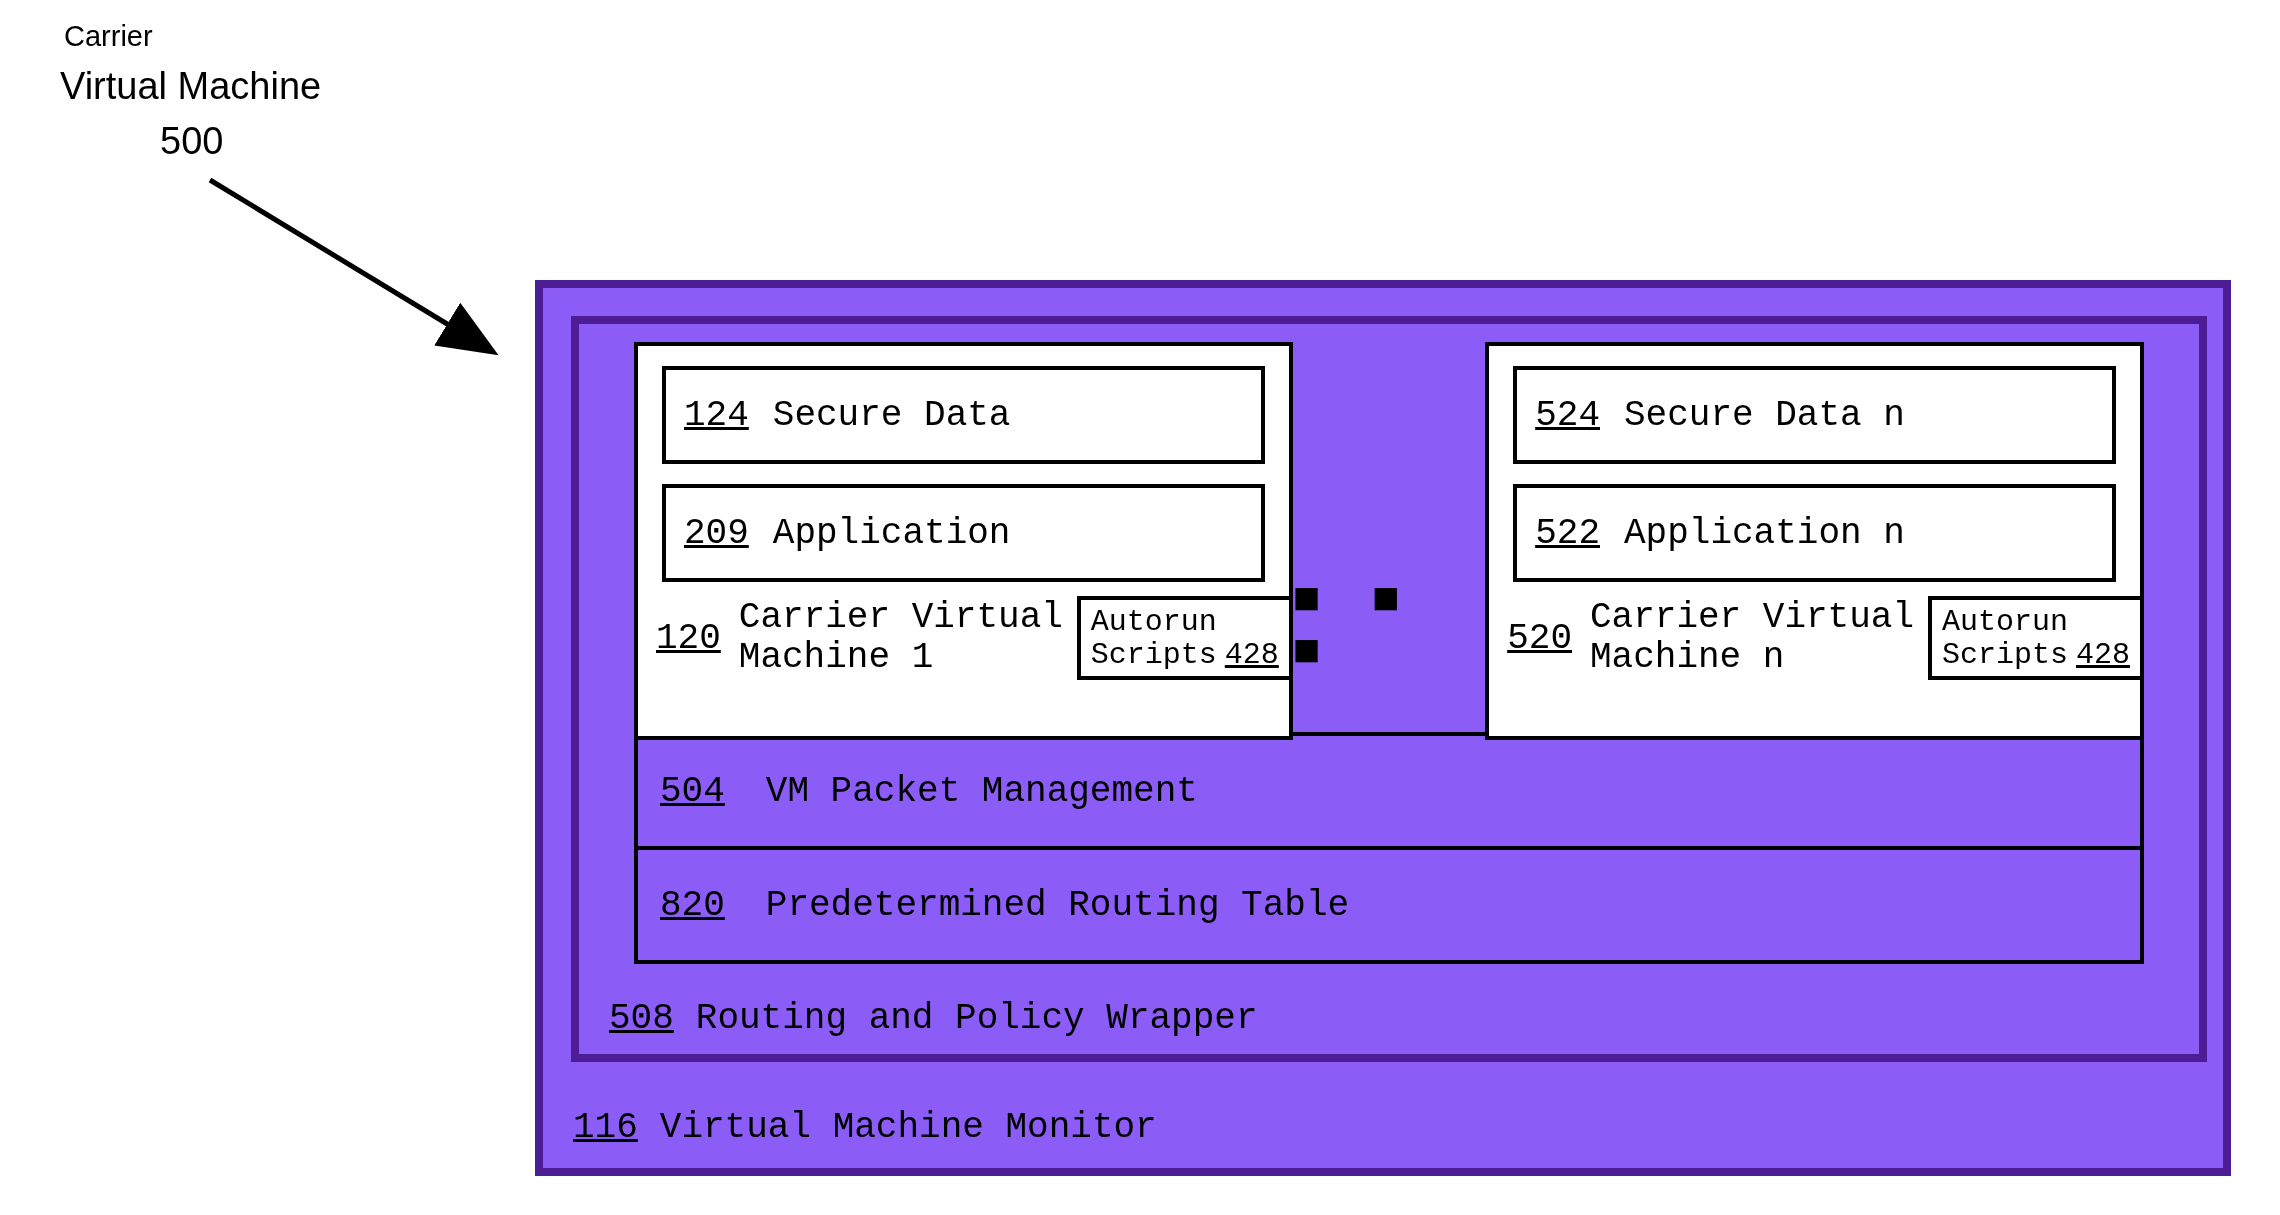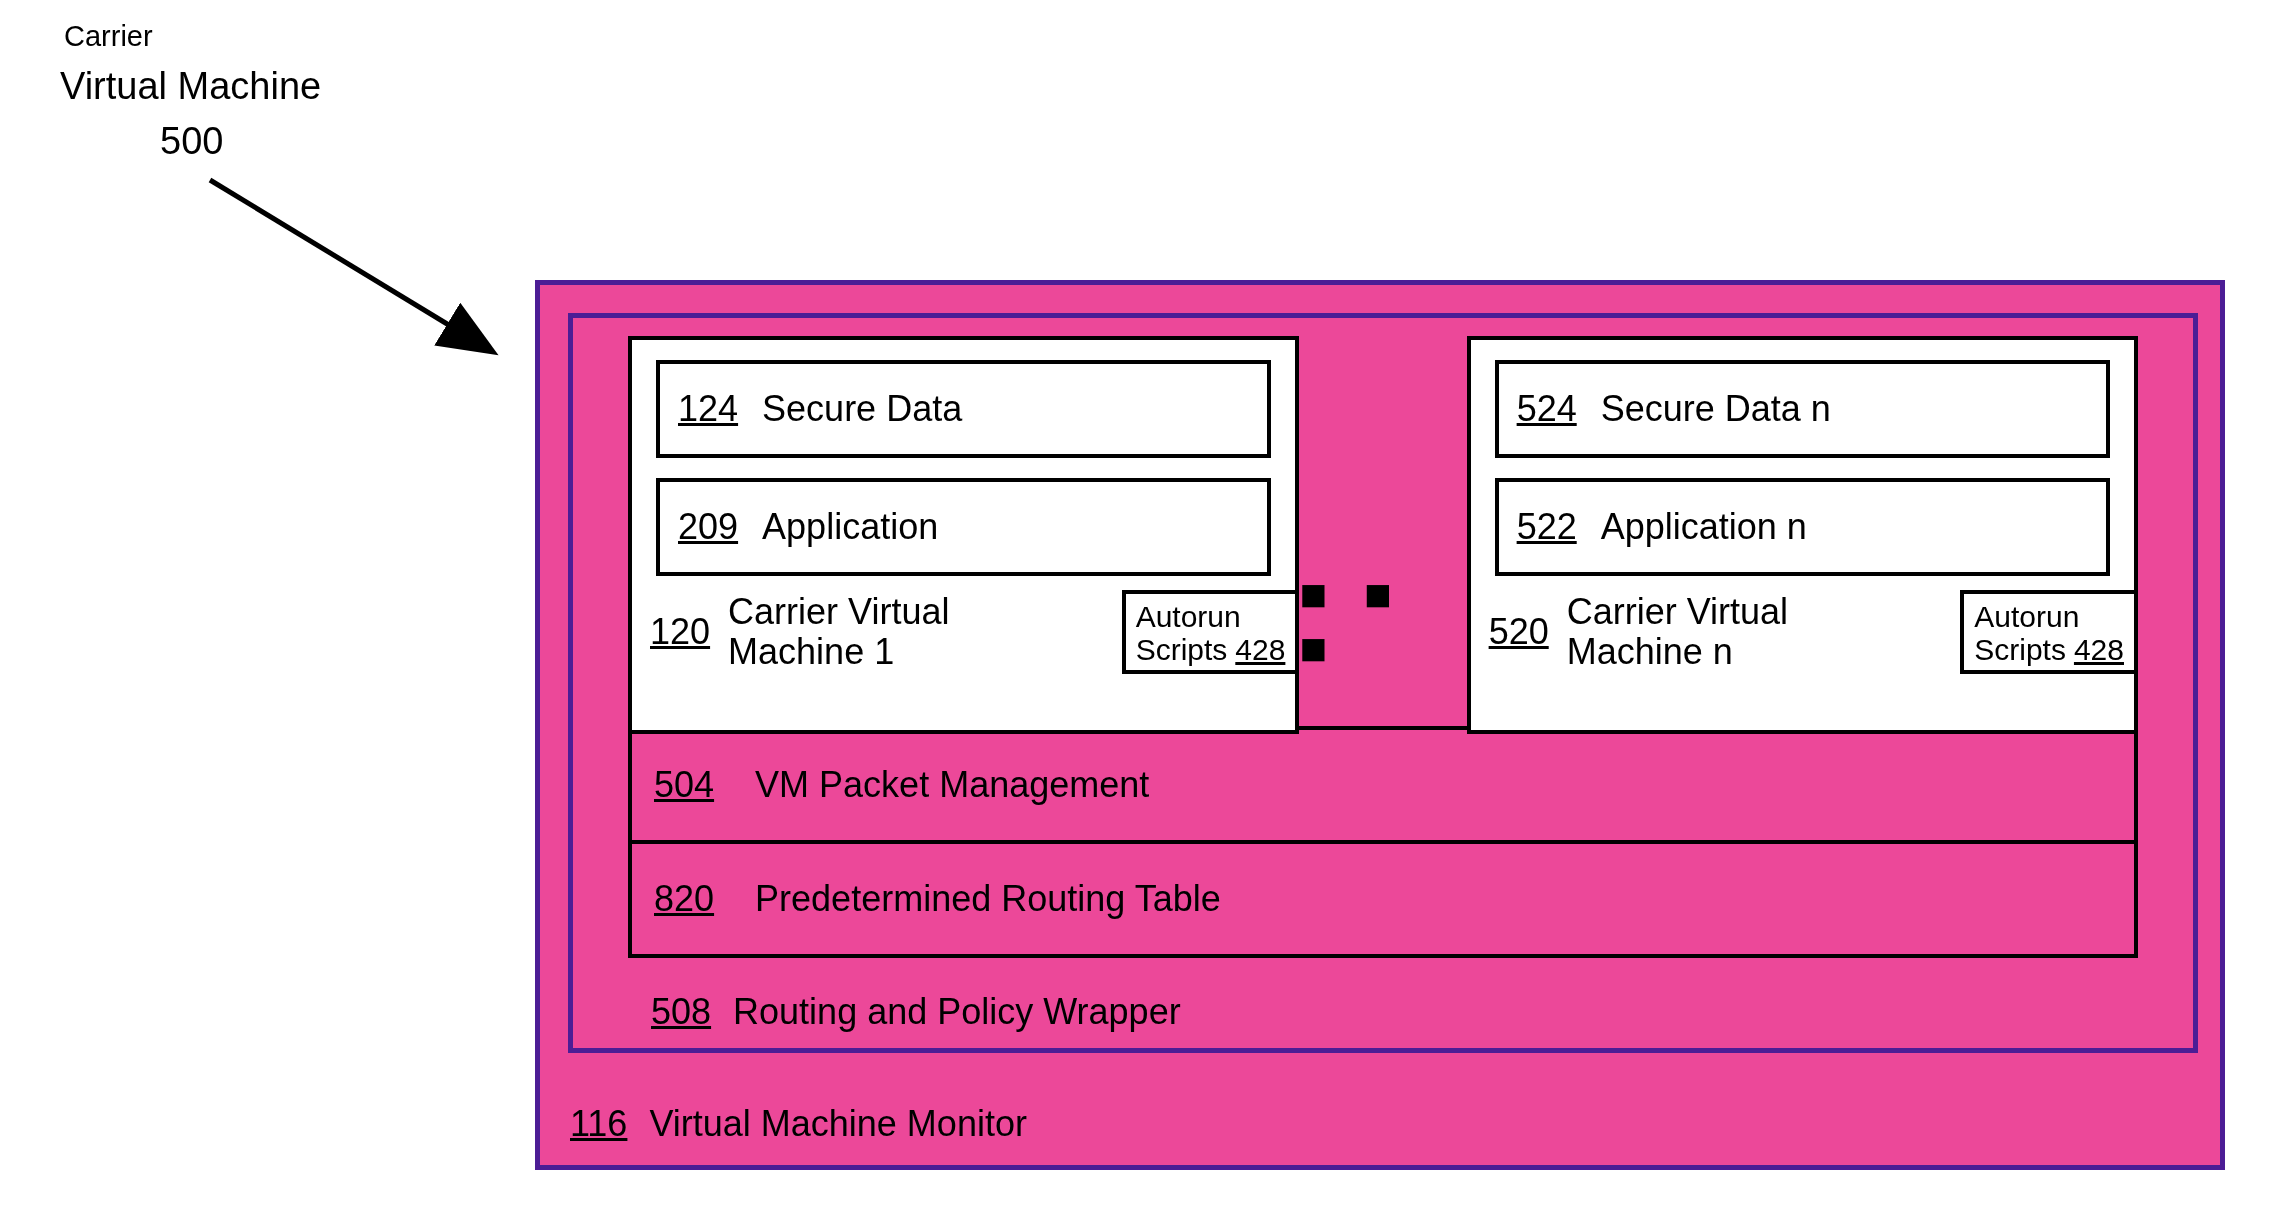--- a/index.html
+++ b/index.html
@@ -8,35 +8,35 @@
     background: #ffffff;
     font-family: Arial, Helvetica, sans-serif;
     color: #000;
   }
   .canvas {
     position: relative;
     width: 2280px;
     height: 1215px;
   }
   .abs { position: absolute; }
-  .box { border: 5px solid #4c1d95; background: #ec4899; }
+  .box { border: 8px solid #4c1d95; background: #8b5cf6; font-family: Liberation Mono, monospace; }
   .ref { text-decoration: underline; }
   .lbl { font-size: 36px; }
   .small { font-size: 30px; white-space: nowrap; }
   .title-line1 { left: 64px; top: 20px; font-size: 29px; }
   .title-line2 { left: 60px; top: 65px; font-size: 38px; }
   .title-num   { left: 160px; top: 120px; font-size: 38px; }
 
   
   .vmm { left: 535px; top: 280px; width: 1680px; height: 880px; }
   .vmm-label { left: 30px; bottom: 20px; display:flex; gap:22px; align-items:baseline; }
 
   
   .wrapper { left: 28px; top: 28px; width: 1620px; height: 730px; }
-  .wrapper-label { left: 30px; bottom: 15px; display:flex; gap:22px; align-items:baseline;margin-left:48px; }
+  .wrapper-label { left: 30px; bottom: 15px; display:flex; gap:22px; align-items:baseline; }
 
   
   .group { left: 55px; top: 18px; width: 1510px; height: 630px; }
 
   
   .vmrow { left: 0; top: 0; width: 100%; height: 390px; display:flex; justify-content: space-between; align-items: stretch; }
   .vmcol { width: 670px; height: 100%; display: block; border: 4px solid #000; background:#fff; position:relative; }
   .ellipsis { align-self: center; font-size: 46px; letter-spacing: 12px; font-weight: bold; margin-top: 180px; }
 
   

